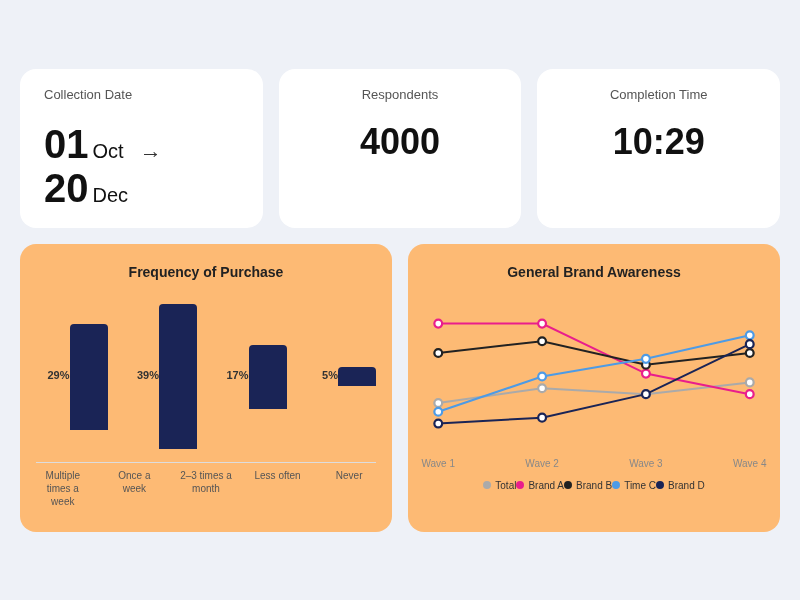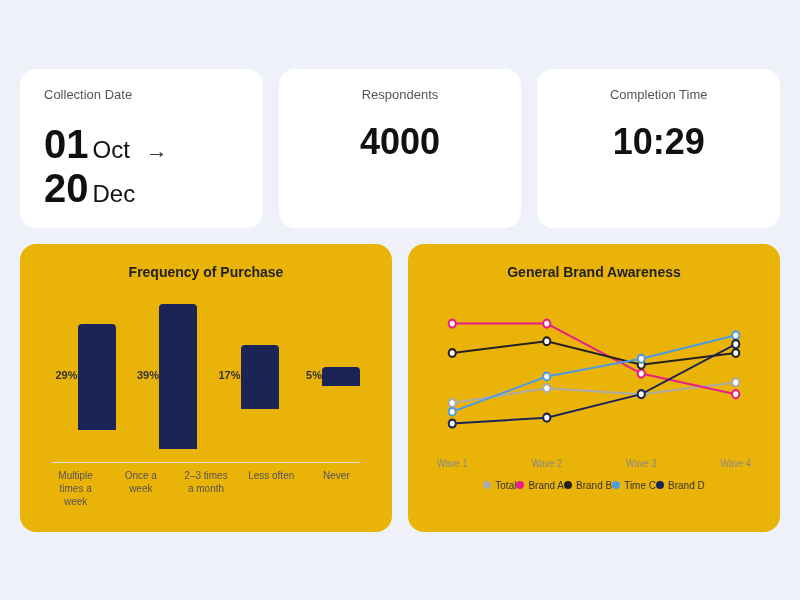--- a/index.html
+++ b/index.html
@@ -36,30 +36,30 @@
       font-size: 13px;
       color: #555;
       font-weight: 500;
     }
     .card-value {
       font-size: 36px;
       font-weight: 700;
       color: #111;
       line-height: 1.1;
     }
-    .card-value .normal { font-size: 24px; font-weight: 500; }
+    .card-value .normal { font-size: 20px; font-weight: 500; }
     .card-value .arrow { font-size: 22px; color: #333; }
     .bottom-cards {
       display: flex;
       gap: 16px;
     }
     .chart-card {
-      background: #eab308;
+      background: #fdba74;
       border-radius: 16px;
-      padding: 20px 24px;
+      padding: 20px 8px;
       flex: 1;
     }
     .chart-title {
       font-size: 14px;
       font-weight: 600;
       color: #222;
       margin-bottom: 12px;
       text-align: center;
     }
     

